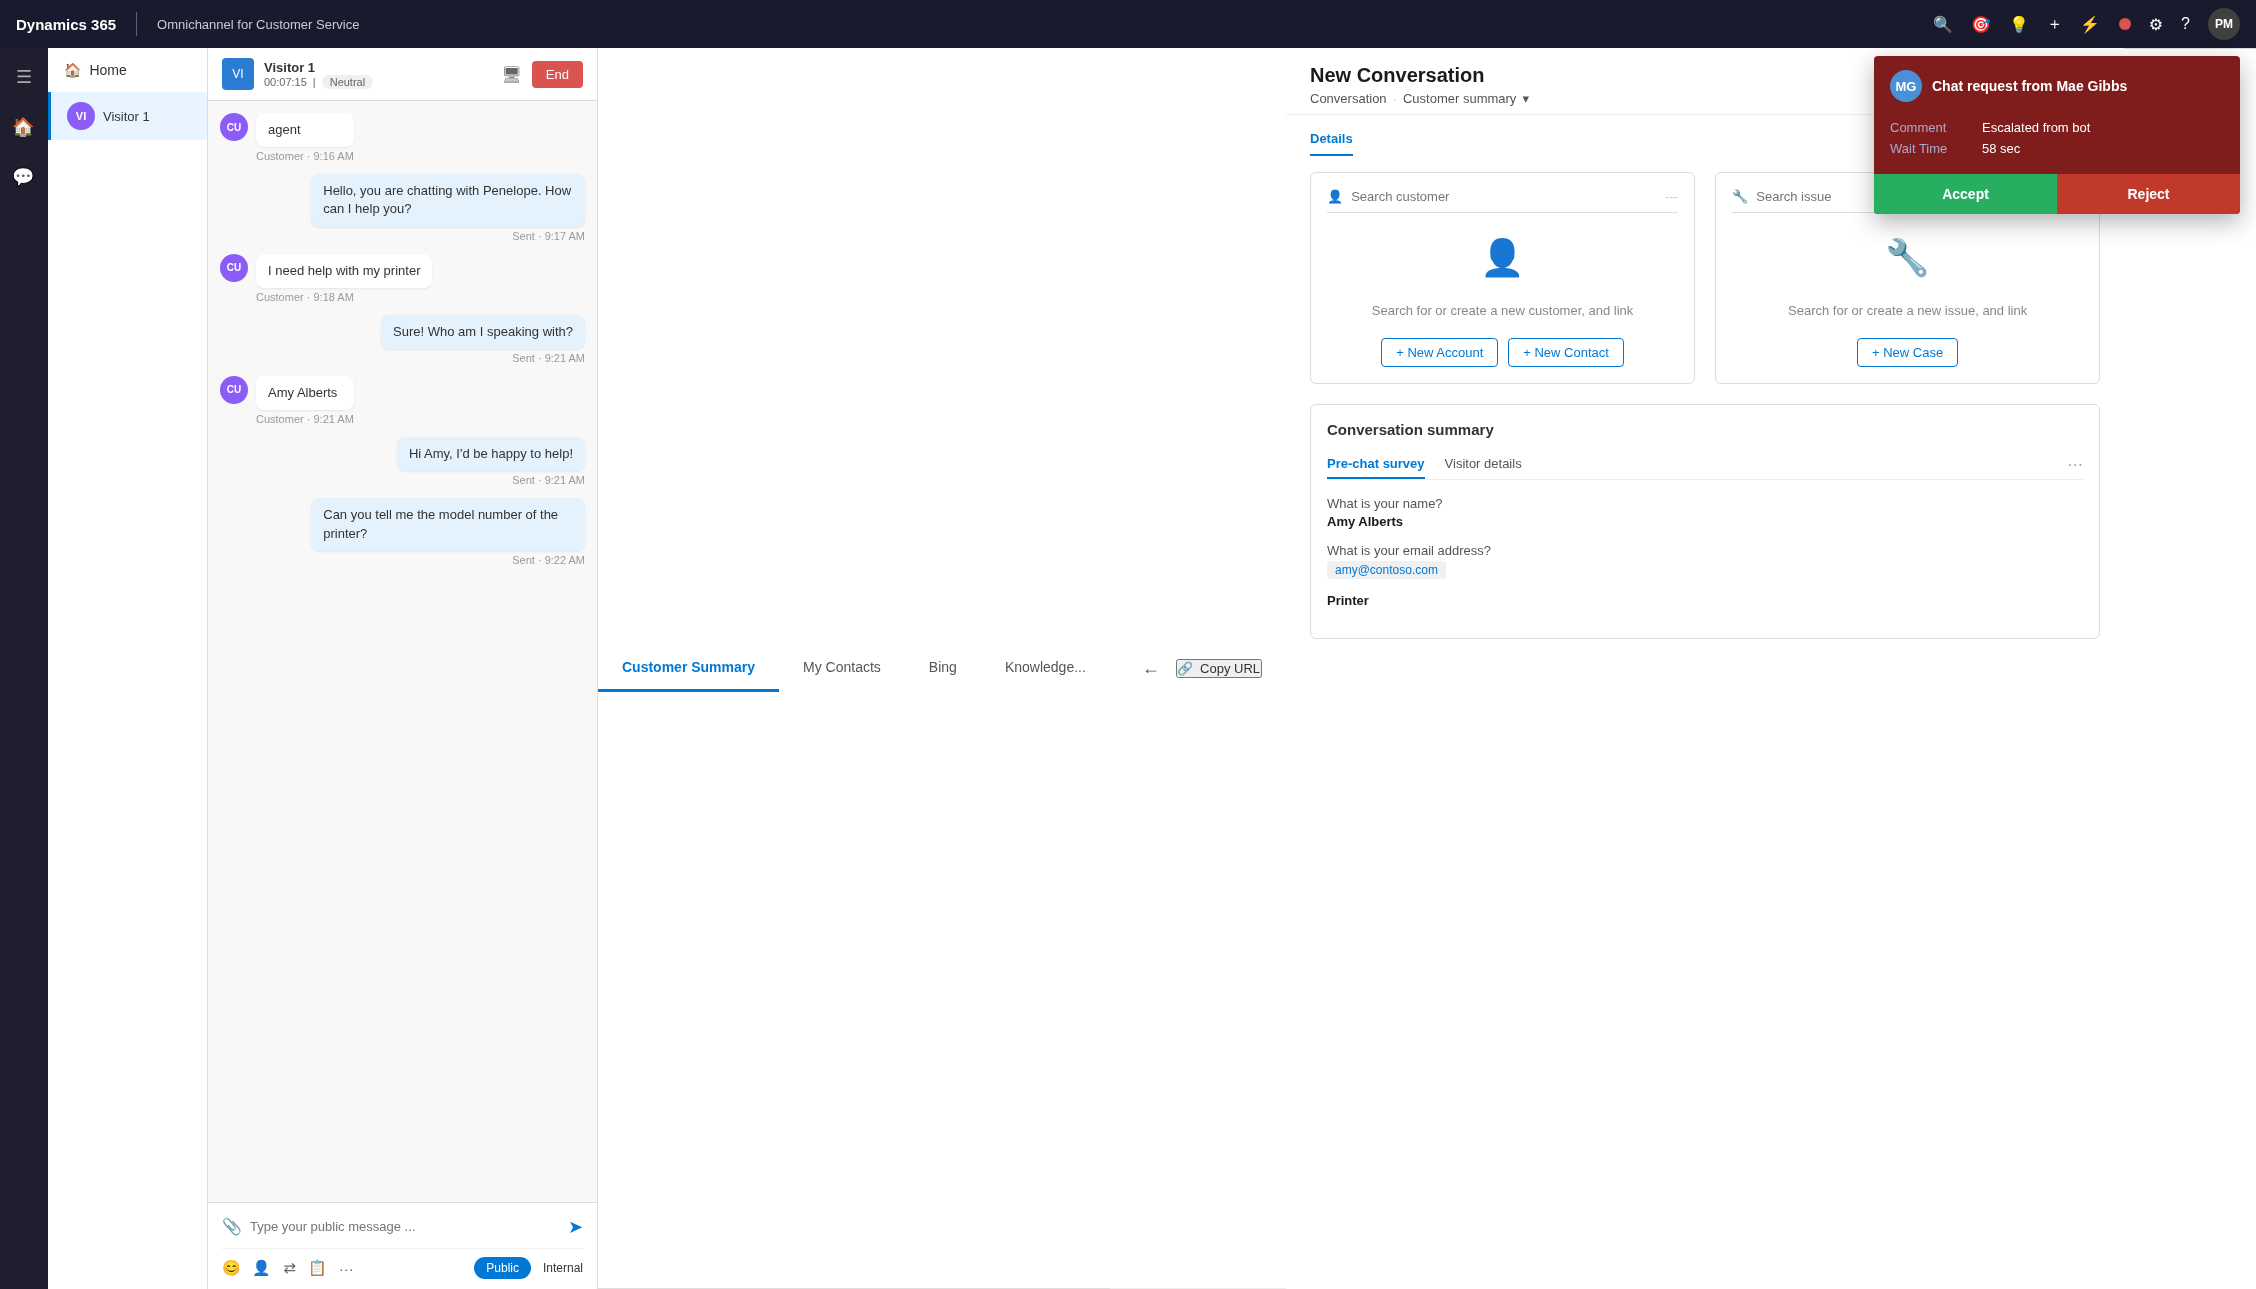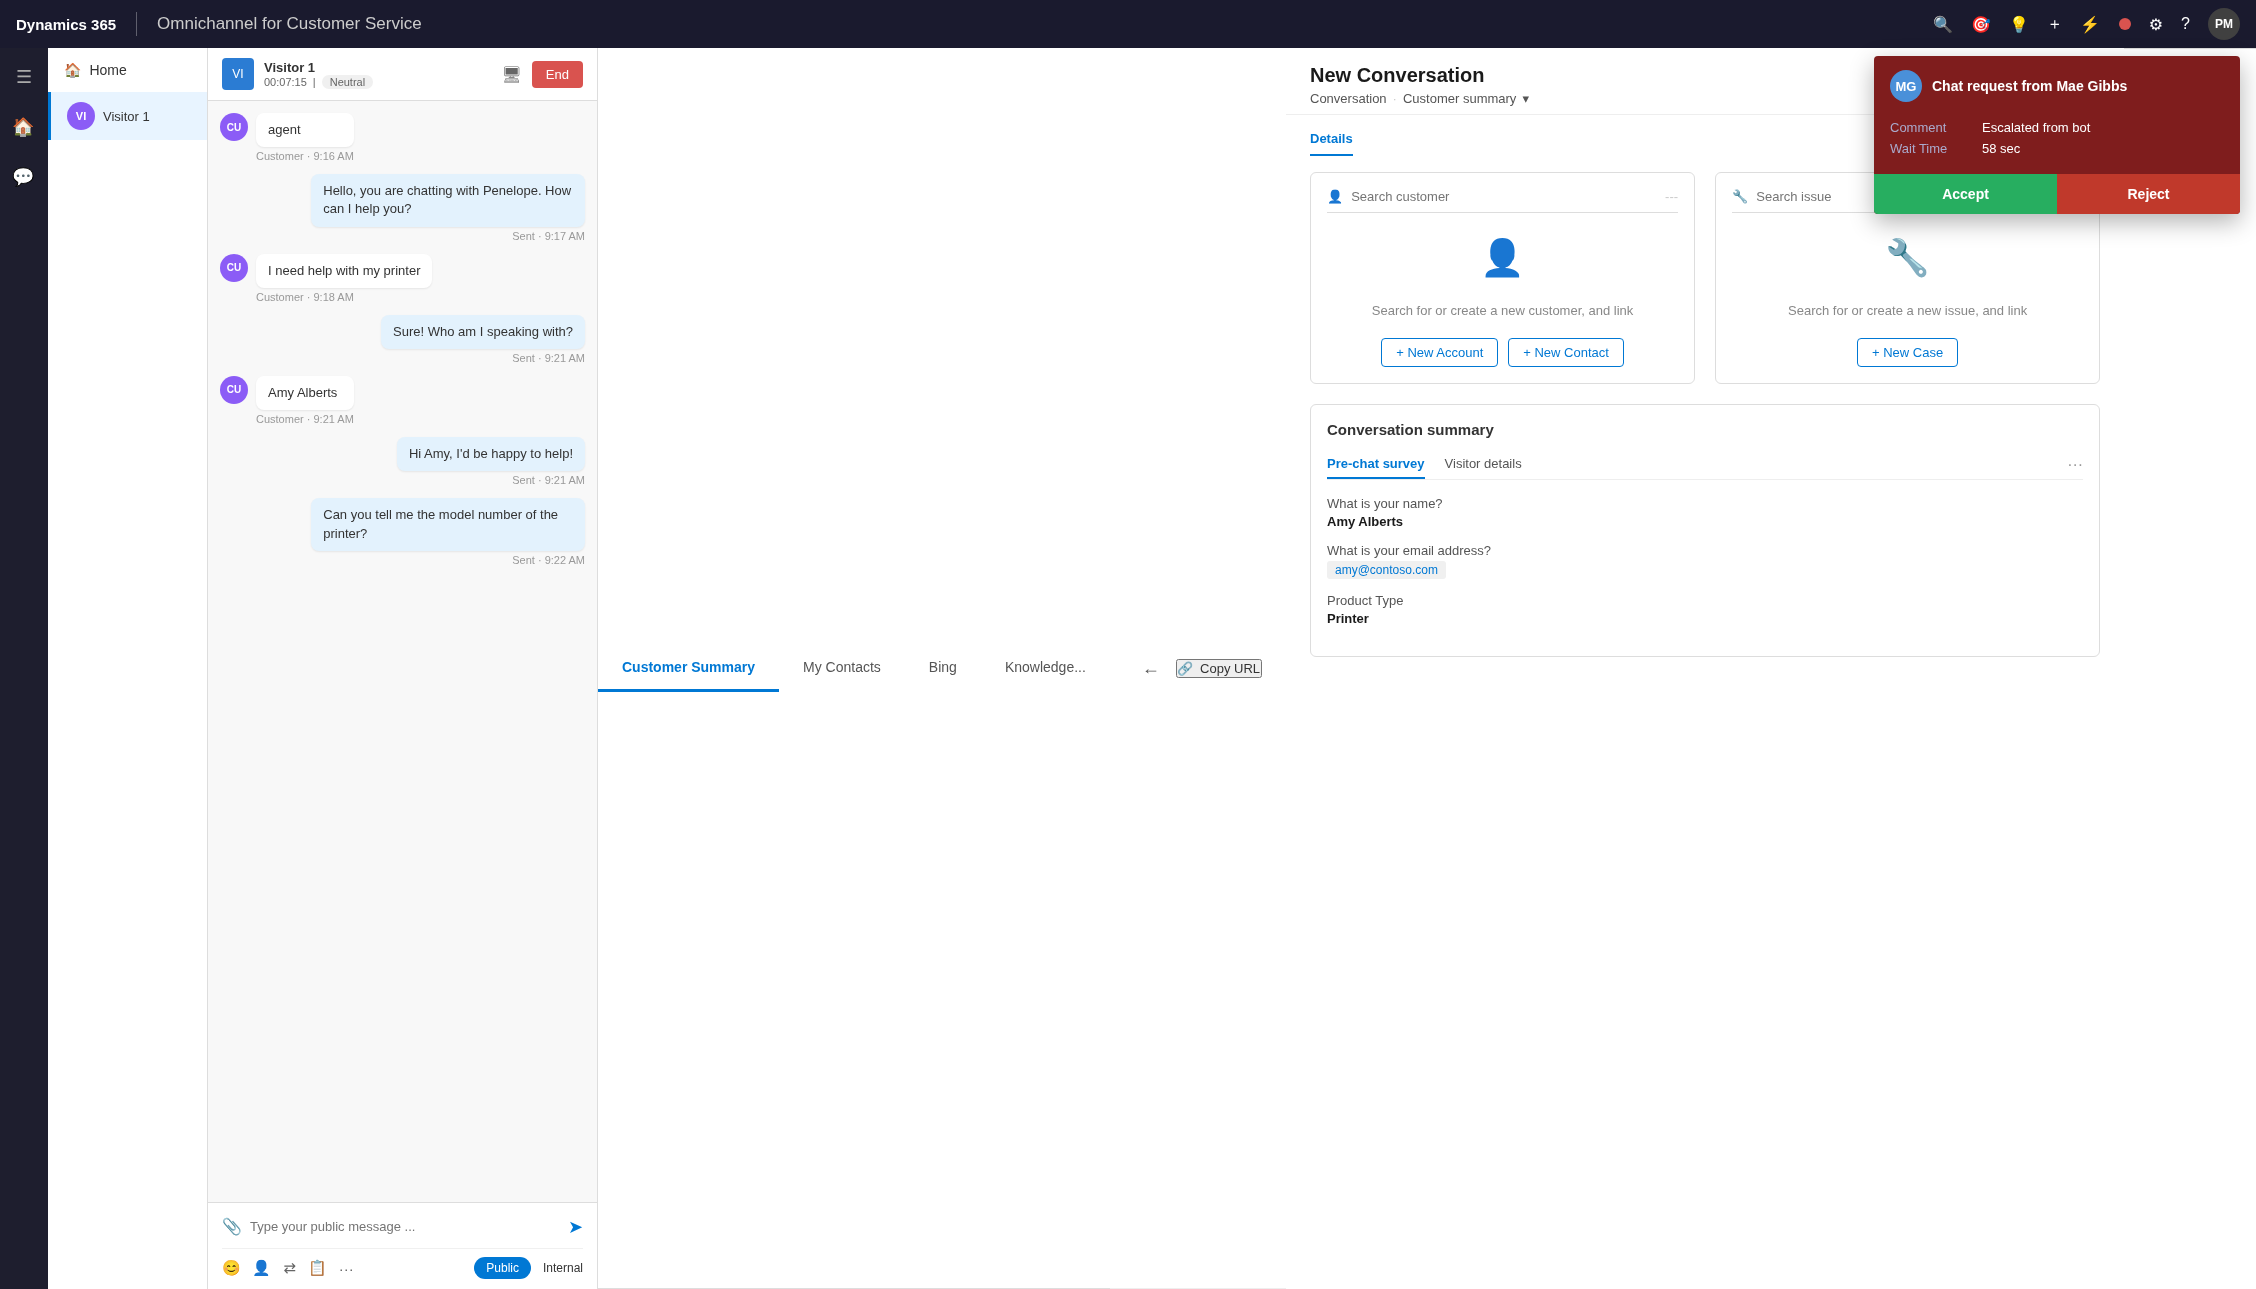--- a/index.html
+++ b/index.html
@@ -12,21 +12,21 @@
       display: flex;
       align-items: center;
       padding: 0 16px;
       color: white;
       gap: 12px;
       position: relative;
       z-index: 100;
     }
     .topbar-brand { font-weight: 700; font-size: 15px; white-space: nowrap; }
     .topbar-divider { width: 1px; height: 24px; background: rgba(255,255,255,0.3); margin: 0 8px; }
-    .topbar-app { font-size: 17px; color: #ccc; }
+    .topbar-app { font-size: 13px; color: #ccc; }
     .topbar-spacer { flex: 1; }
     .topbar-icons { display: flex; align-items: center; gap: 18px; }
     .topbar-icon { color: white; font-size: 16px; cursor: pointer; }
     .topbar-avatar {
       width: 32px; height: 32px; border-radius: 50%; background: #404040;
       display: flex; align-items: center; justify-content: center;
       font-size: 12px; font-weight: 600; color: white;
     }
     .topbar-red-dot {
       width: 12px; height: 12px; border-radius: 50%; background: #d9534f;
@@ -487,21 +487,20 @@
           </div>
           <div class="summary-field">
             <div class="summary-label">What is your name?</div>
             <div class="summary-value">Amy Alberts</div>
           </div>
           <div class="summary-field">
             <div class="summary-label">What is your email address?</div>
             <div class="summary-value email">amy@contoso.com</div>
           </div>
           <div class="summary-field">
-            <div class="summary-label">Product Type</div>
             <div class="summary-value">Printer</div>
           </div>
         </div>
       </div>
     </div>
 
     <div class="bottom-bar">
       <button class="open-btn">Open</button>
       <button class="save-btn">
         <span>💾</span>

